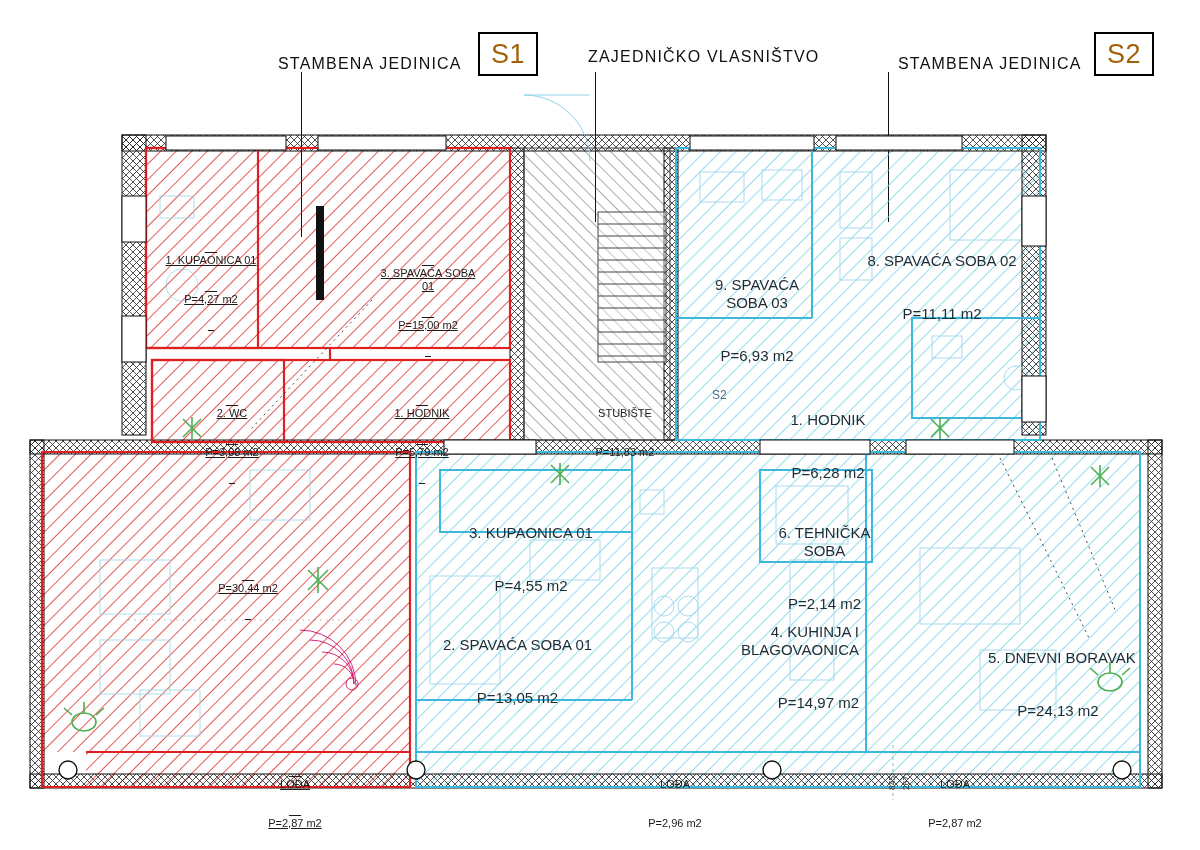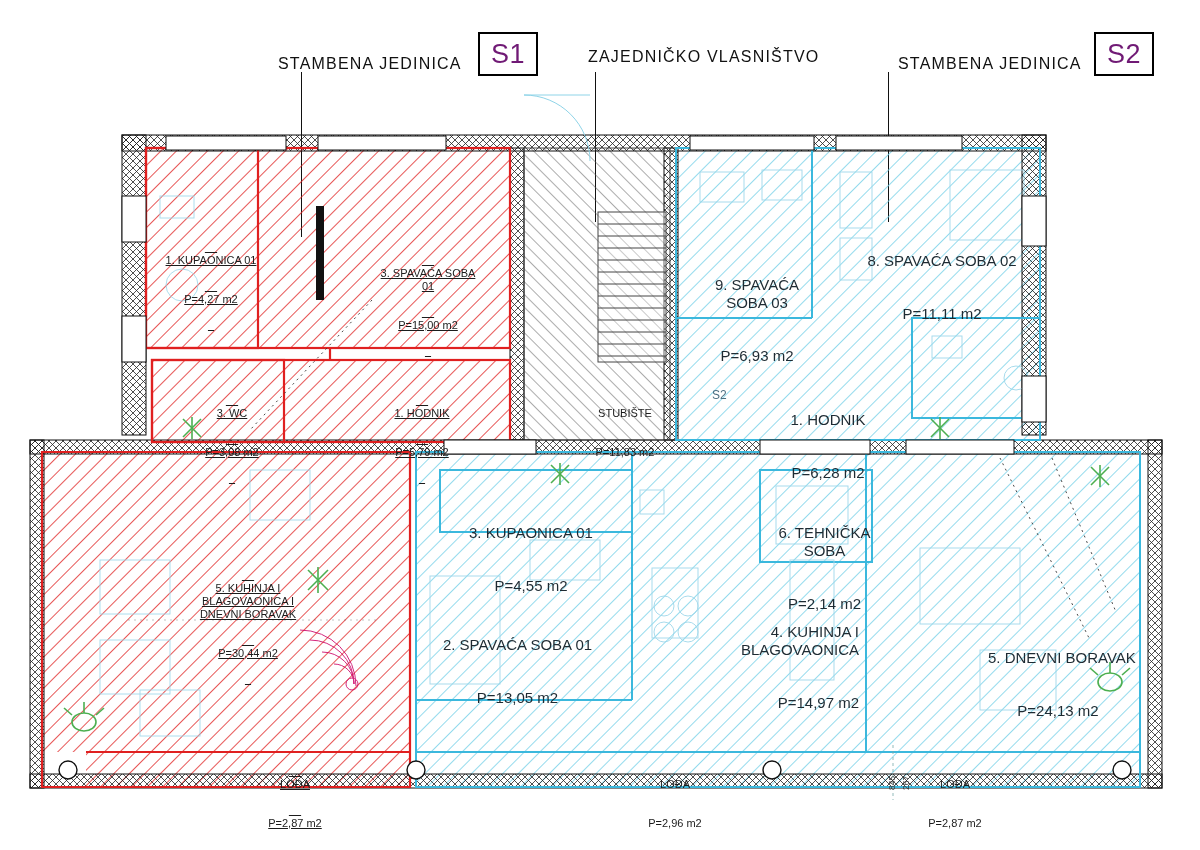--- a/index.html
+++ b/index.html
@@ -8,21 +8,21 @@
   #stage{position:relative;width:1200px;height:850px;background:#fff;}
 
   
   .callout-label{
     position:absolute;font-size:16px;letter-spacing:1.2px;color:#111;
     white-space:nowrap;font-weight:400;
   }
   .unit-box{
     position:absolute;border:2px solid #000;background:#fff;
     display:flex;align-items:center;justify-content:center;
-    font-size:27px;font-weight:400;color:#701a75;letter-spacing:.5px;
+    font-size:27px;font-weight:400;color:#a16207;letter-spacing:.5px;
   }
   .lead{position:absolute;background:#111;}
   .lead.v{width:1px;}
 
   
   #plan{position:absolute;left:0;top:0;width:1200px;height:850px;}
   svg{position:absolute;left:0;top:0;}
 
   
   .room{
@@ -277,33 +277,30 @@
     <span class="ar">P=4,27 m2</span>
   </div>
 
   <div class="room red" style="left:358px;top:241px;width:140px;">
     <span class="nm">3. SPAVAĆA SOBA
 01</span>
     <span class="ar">P=15,00 m2</span>
   </div>
 
   <div class="room red" style="left:182px;top:381px;width:100px;">
-    <span class="nm">3. WC</span>
+    <span class="nm">2. WC</span>
     <span class="ar">P=3,08 m2</span>
   </div>
 
   <div class="room red" style="left:372px;top:381px;width:100px;">
     <span class="nm">1. HODNIK</span>
     <span class="ar">P=5,79 m2</span>
   </div>
 
   <div class="room red" style="left:168px;top:556px;width:160px;">
-    <span class="nm">5. KUHINJA I
-BLAGOVAONICA I
-DNEVNI BORAVAK</span>
     <span class="ar">P=30,44 m2</span>
   </div>
 
   <div class="room red lodja" style="left:240px;top:752px;width:110px;">
     <span class="nm">LOĐA</span>
     <span class="ar">P=2,87 m2</span>
   </div>
 
   <div class="room grey" style="left:570px;top:381px;width:110px;">
     <span class="nm">STUBIŠTE</span>

